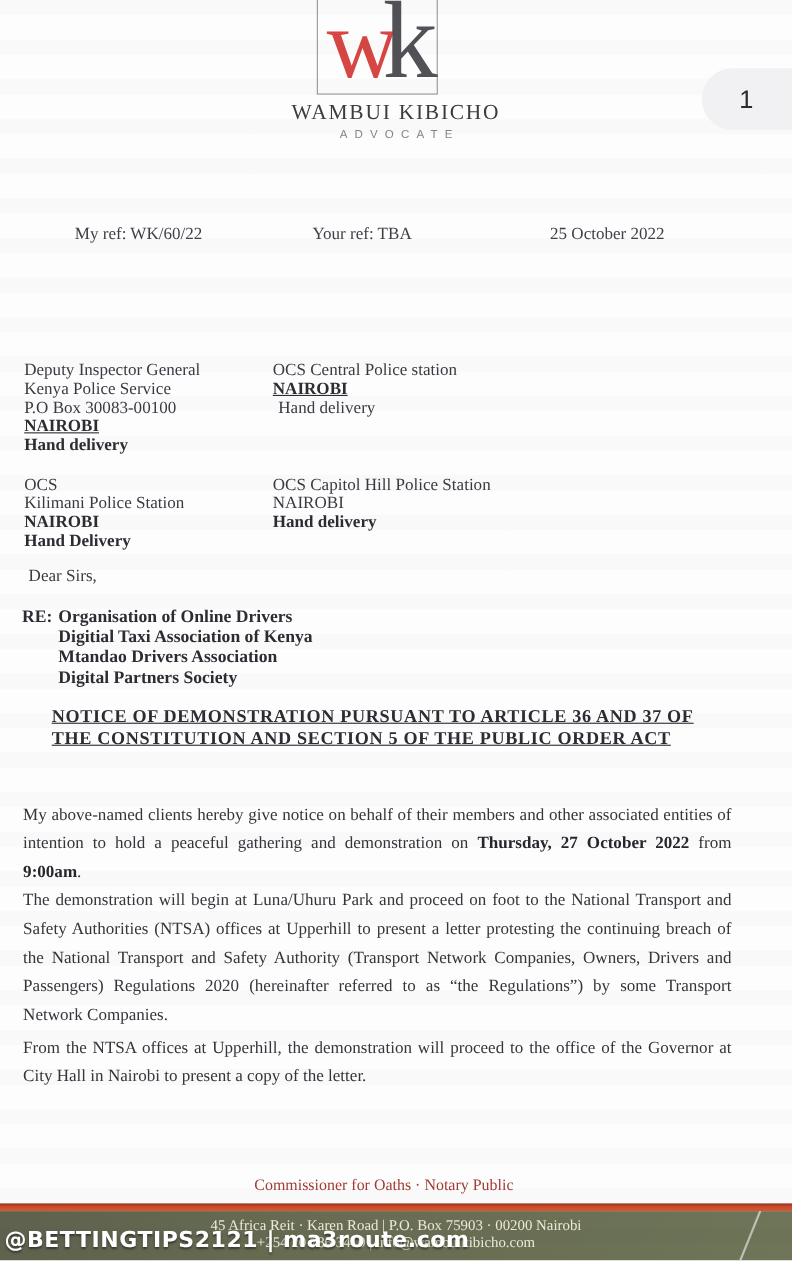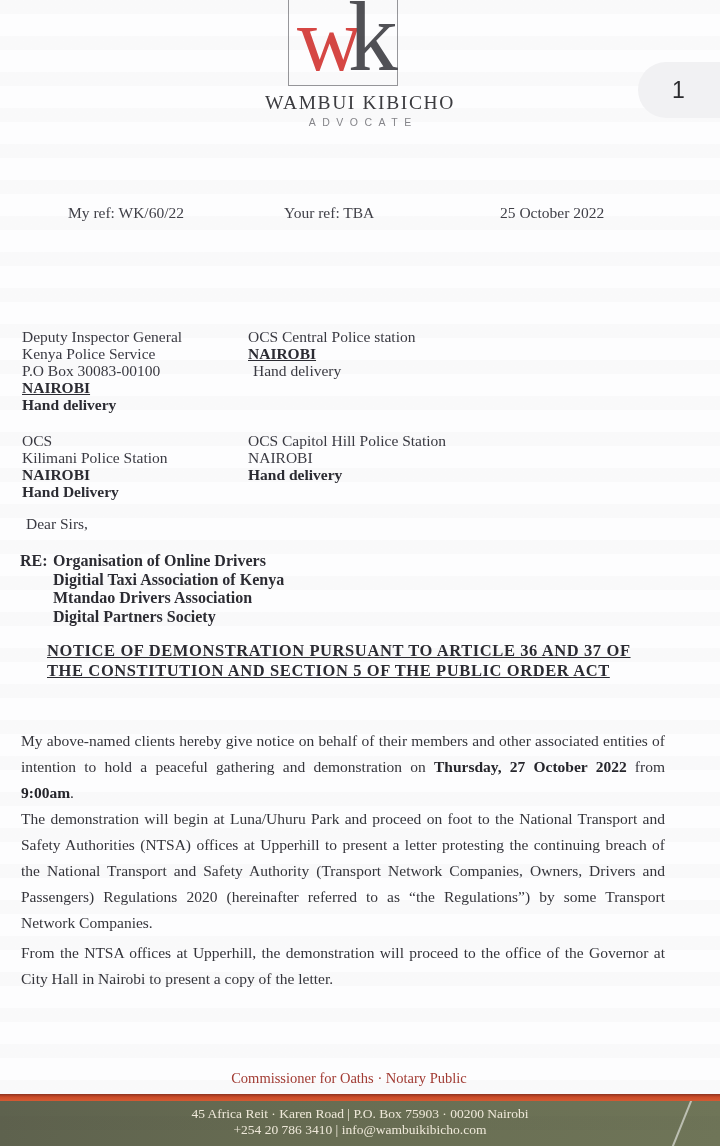--- a/index.html
+++ b/index.html
@@ -193,14 +193,15 @@
   <p class="para para-3">From the NTSA offices at Upperhill, the demonstration will proceed to the office of the Governor at City Hall in Nairobi to present a copy of the letter.</p>
 
   <div class="commissioner">Commissioner for Oaths · Notary Public</div>
   <div class="footer-bar"></div>
   <div class="footer-band">
     <div>45 Africa Reit · Karen Road  |  P.O. Box 75903 · 00200 Nairobi</div>
     <div>+254 20 786 3410  |  info@wambuikibicho.com</div>
     <div class="scratch"></div>
   </div>
 
+  <div class="watermark">@BETTINGTIPS2121 | ma3route.com</div>
 
 </div>
 
 </body></html>

